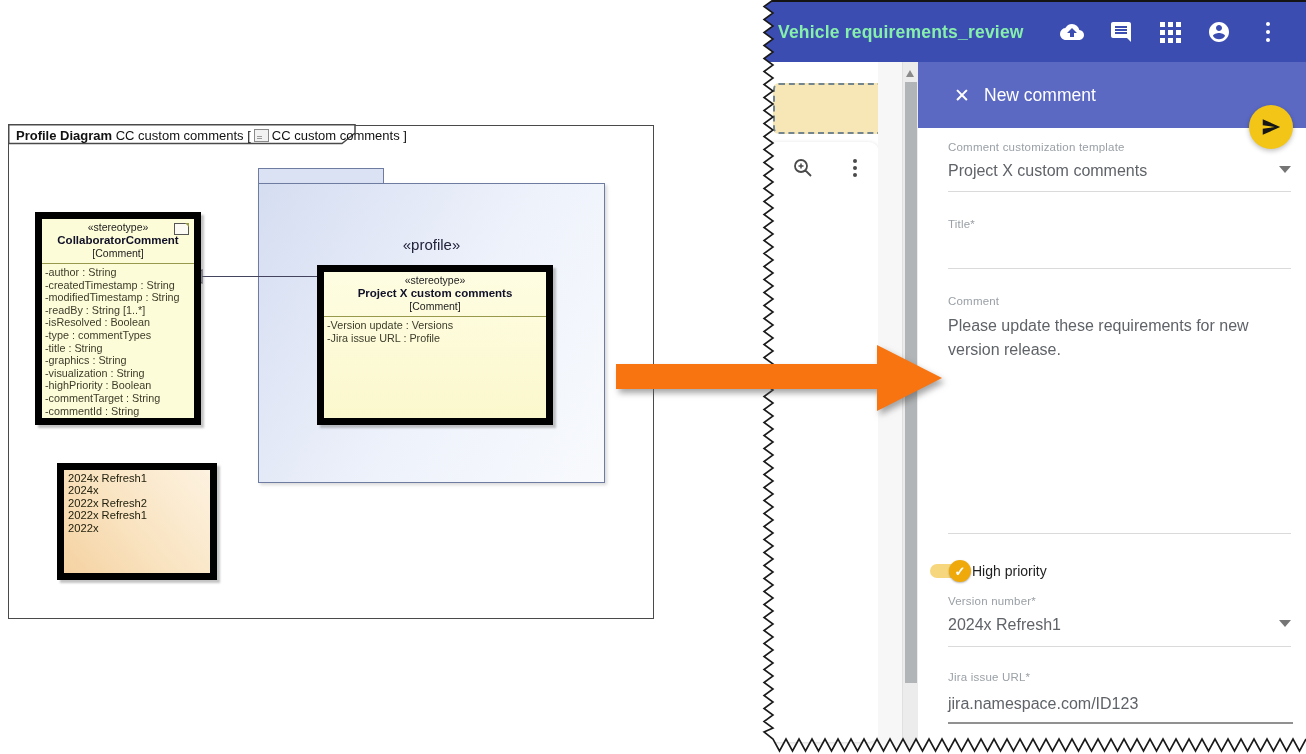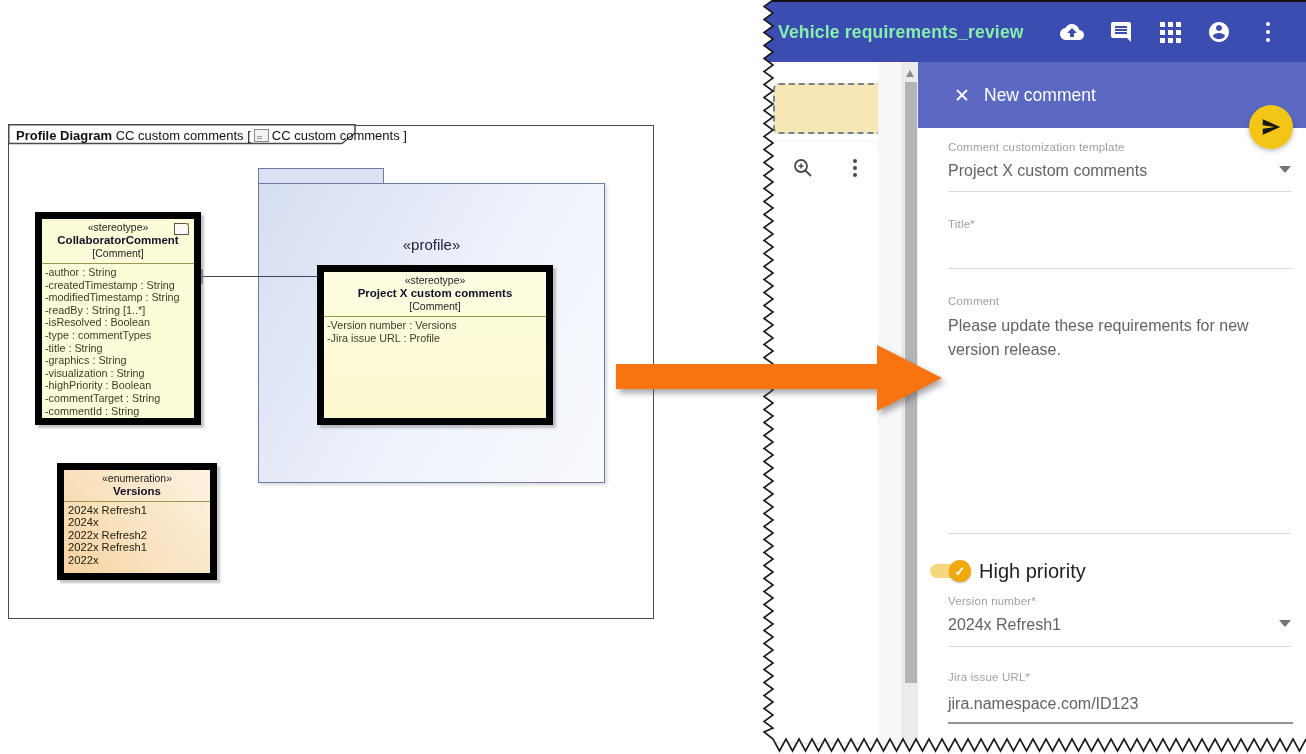--- a/index.html
+++ b/index.html
@@ -106,21 +106,21 @@
   .fld-value{position:absolute;left:188px;font-size:16px;color:#5f6368;width:350px;line-height:24px;cursor:text;}
   .divider{position:absolute;left:188px;width:343px;height:1px;background:#dadada;}
   .caret{position:absolute;left:519px;width:0;height:0;border-left:6px solid transparent;
              border-right:6px solid transparent;border-top:7px solid #757575;cursor:pointer;}
 
   .toggle-row{position:absolute;left:170px;top:558px;height:26px;display:flex;align-items:center;cursor:pointer;}
   .toggle-track{position:relative;width:38px;height:14px;border-radius:7px;background:#f6d77d;}
   .toggle-knob{position:absolute;right:-3px;top:-4px;width:22px;height:22px;border-radius:50%;
              background:#f0a90b;color:#fff;font-size:13px;font-weight:bold;
              display:flex;align-items:center;justify-content:center;box-shadow:0 1px 2px rgba(0,0,0,.3);}
-  .toggle-label{margin-left:11px;font-size:20px;color:#1f1f1f;}
+  .toggle-label{margin-left:4px;font-size:14px;color:#1f1f1f;}
 
   .jira-underline{position:absolute;left:188px;top:722px;width:345px;height:1.5px;background:#919191;}
 </style>
 </head>
 <body>
 
 <div class="stage">
 
   <div class="dframe"></div>
 
@@ -165,30 +165,26 @@
     </div>
   </div>
 
   <div class="uml-box box-projx">
     <div class="uml-head">
       <div class="uml-stereo">«stereotype»</div>
       <div class="uml-name">Project X custom comments</div>
       <div class="uml-meta">[Comment]</div>
     </div>
     <div class="uml-attrs">
-      <span>-Version number : Versions</span>
+      <span>-Version update : Versions</span>
       <span>-Jira issue URL : Profile</span>
     </div>
   </div>
 
   <div class="uml-box box-vers">
-    <div class="uml-head">
-      <div class="uml-stereo">«enumeration»</div>
-      <div class="uml-name">Versions</div>
-    </div>
     <div class="vers-lits">
       <span>2024x Refresh1</span>
       <span>2024x</span>
       <span>2022x Refresh2</span>
       <span>2022x Refresh1</span>
       <span>2022x</span>
     </div>
   </div>
 
   <div class="big-arrow">

